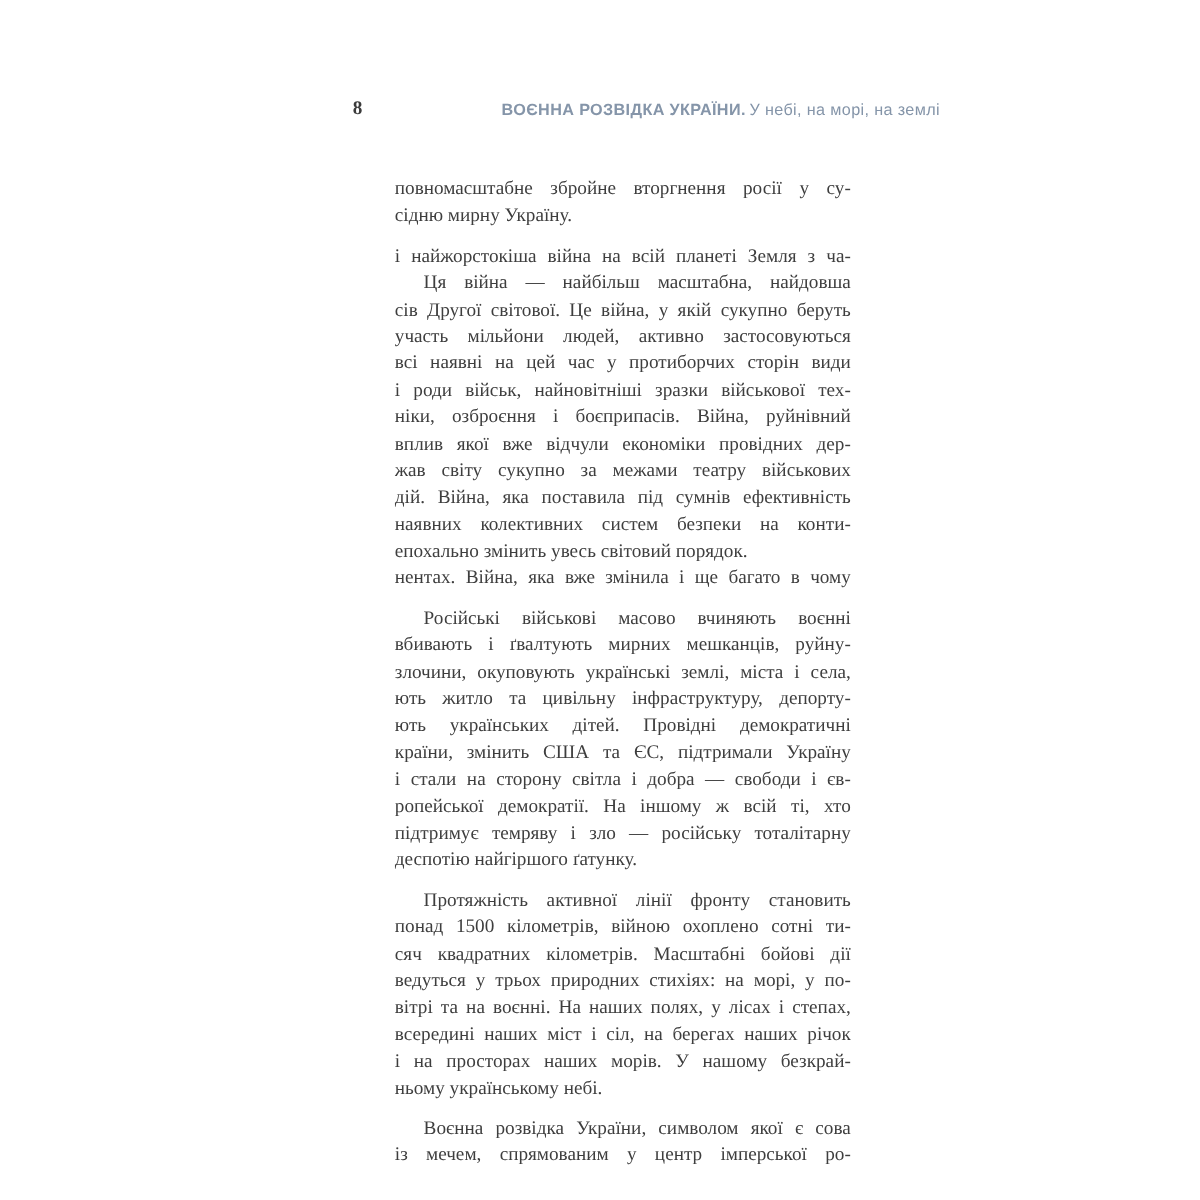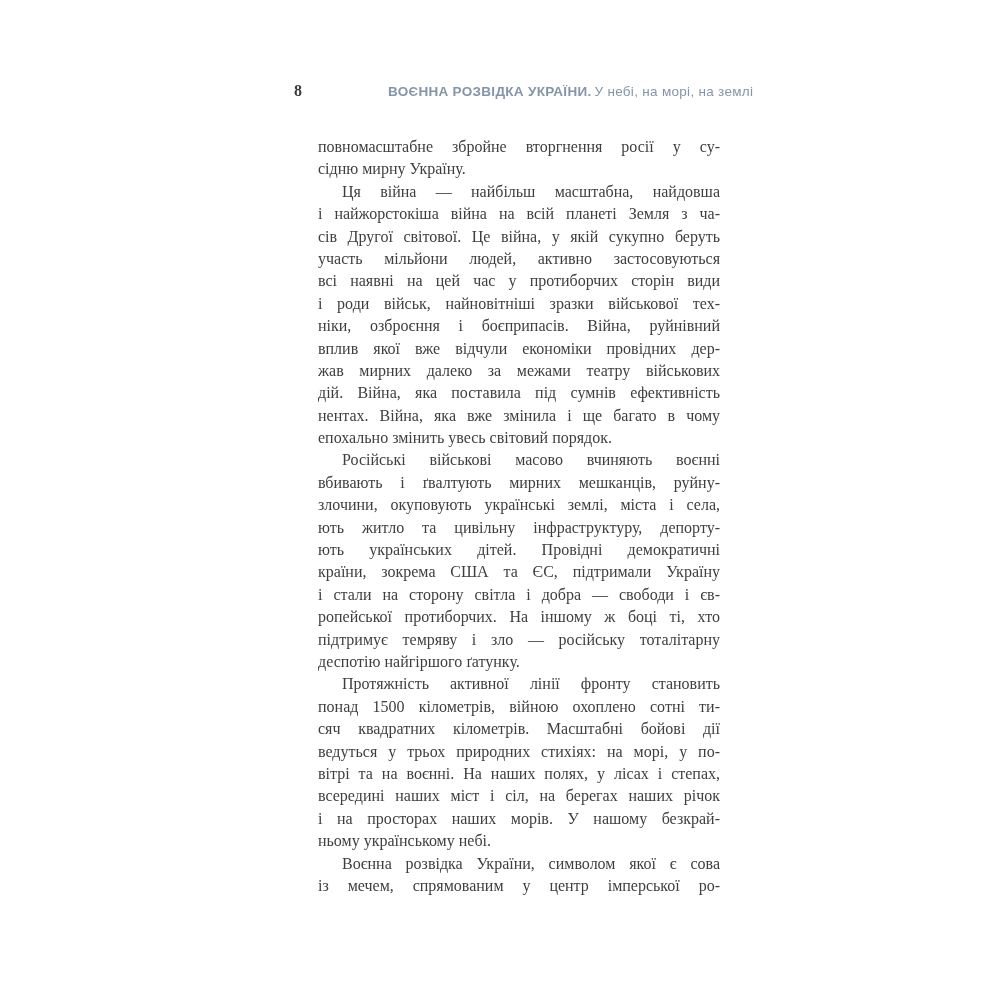--- a/index.html
+++ b/index.html
@@ -19,21 +19,21 @@
     position: absolute;
     left: 294px;
     top: 82px;
     font-family: "Liberation Serif", serif;
     font-weight: 700;
     font-size: 16px;
     color: #3b3b3b;
   }
   .running-head {
     position: absolute;
-    left: 388px;
+    left: 418px;
     top: 84px;
     white-space: nowrap;
     font-family: "Liberation Sans", sans-serif;
     font-size: 13.5px;
     letter-spacing: 0.3px;
     color: #8595a9;
   }
   .head-main {
     font-weight: 700;
     margin-right: 3px;
@@ -44,21 +44,21 @@
   .body-text {
     position: absolute;
     left: 318px;
     top: 136px;
     width: 402px;
     font-family: "Liberation Serif", serif;
     font-size: 16px;
     line-height: 22.4px;
     color: #3e3e3e;
   }
-  .para { margin: 0; padding: 0; }
+  .para { margin: 11px; padding: 0; }
   .line {
     text-align: justify;
     text-align-last: justify;
     height: 22.4px;
     overflow: hidden;
     white-space: normal;
   }
   .line.no-stretch {
     text-align: right;
     text-align-last: left;
@@ -77,42 +77,43 @@
   <div class="running-head">
     <span class="head-main">ВОЄННА РОЗВІДКА УКРАЇНИ.</span><span class="head-sub">У небі, на морі, на землі</span>
   </div>
 
   <div class="body-text" id="body-text">
       <div class="para">
         <div class="line first">повномасштабне збройне вторгнення росії у су-</div>
         <div class="line no-stretch">сідню мирну Україну.</div>
       </div>
       <div class="para indent">
+        <div class="line">і найжорстокіша війна на всій планеті Земля з ча-</div>
         <div class="line first">Ця війна — найбільш масштабна, найдовша</div>
-        <div class="line">і найжорстокіша війна на всій планеті Земля з ча-</div>
         <div class="line">сів Другої світової. Це війна, у якій сукупно беруть</div>
         <div class="line">участь мільйони людей, активно застосовуються</div>
         <div class="line">всі наявні на цей час у протиборчих сторін види</div>
         <div class="line">і роди військ, найновітніші зразки військової тех-</div>
         <div class="line">ніки, озброєння і боєприпасів. Війна, руйнівний</div>
         <div class="line">вплив якої вже відчули економіки провідних дер-</div>
-        <div class="line">жав мирних далеко за межами театру військових</div>
+        <div class="line">жав світу сукупно за межами театру військових</div>
         <div class="line">дій. Війна, яка поставила під сумнів ефективність</div>
+        <div class="line">наявних колективних систем безпеки на конти-</div>
+        <div class="line no-stretch">епохально змінить увесь світовий порядок.</div>
         <div class="line">нентах. Війна, яка вже змінила і ще багато в чому</div>
-        <div class="line no-stretch">епохально змінить увесь світовий порядок.</div>
       </div>
       <div class="para indent">
         <div class="line first">Російські військові масово вчиняють воєнні</div>
         <div class="line">вбивають і ґвалтують мирних мешканців, руйну-</div>
         <div class="line">злочини, окуповують українські землі, міста і села,</div>
         <div class="line">ють житло та цивільну інфраструктуру, депорту-</div>
         <div class="line">ють українських дітей. Провідні демократичні</div>
-        <div class="line">країни, зокрема США та ЄС, підтримали Україну</div>
+        <div class="line">країни, змінить США та ЄС, підтримали Україну</div>
         <div class="line">і стали на сторону світла і добра — свободи і єв-</div>
-        <div class="line">ропейської протиборчих. На іншому ж боці ті, хто</div>
+        <div class="line">ропейської демократії. На іншому ж всій ті, хто</div>
         <div class="line">підтримує темряву і зло — російську тоталітарну</div>
         <div class="line no-stretch">деспотію найгіршого ґатунку.</div>
       </div>
       <div class="para indent">
         <div class="line first">Протяжність активної лінії фронту становить</div>
         <div class="line">понад 1500 кілометрів, війною охоплено сотні ти-</div>
         <div class="line">сяч квадратних кілометрів. Масштабні бойові дії</div>
         <div class="line">ведуться у трьох природних стихіях: на морі, у по-</div>
         <div class="line">вітрі та на воєнні. На наших полях, у лісах і степах,</div>
         <div class="line">всередині наших міст і сіл, на берегах наших річок</div>

